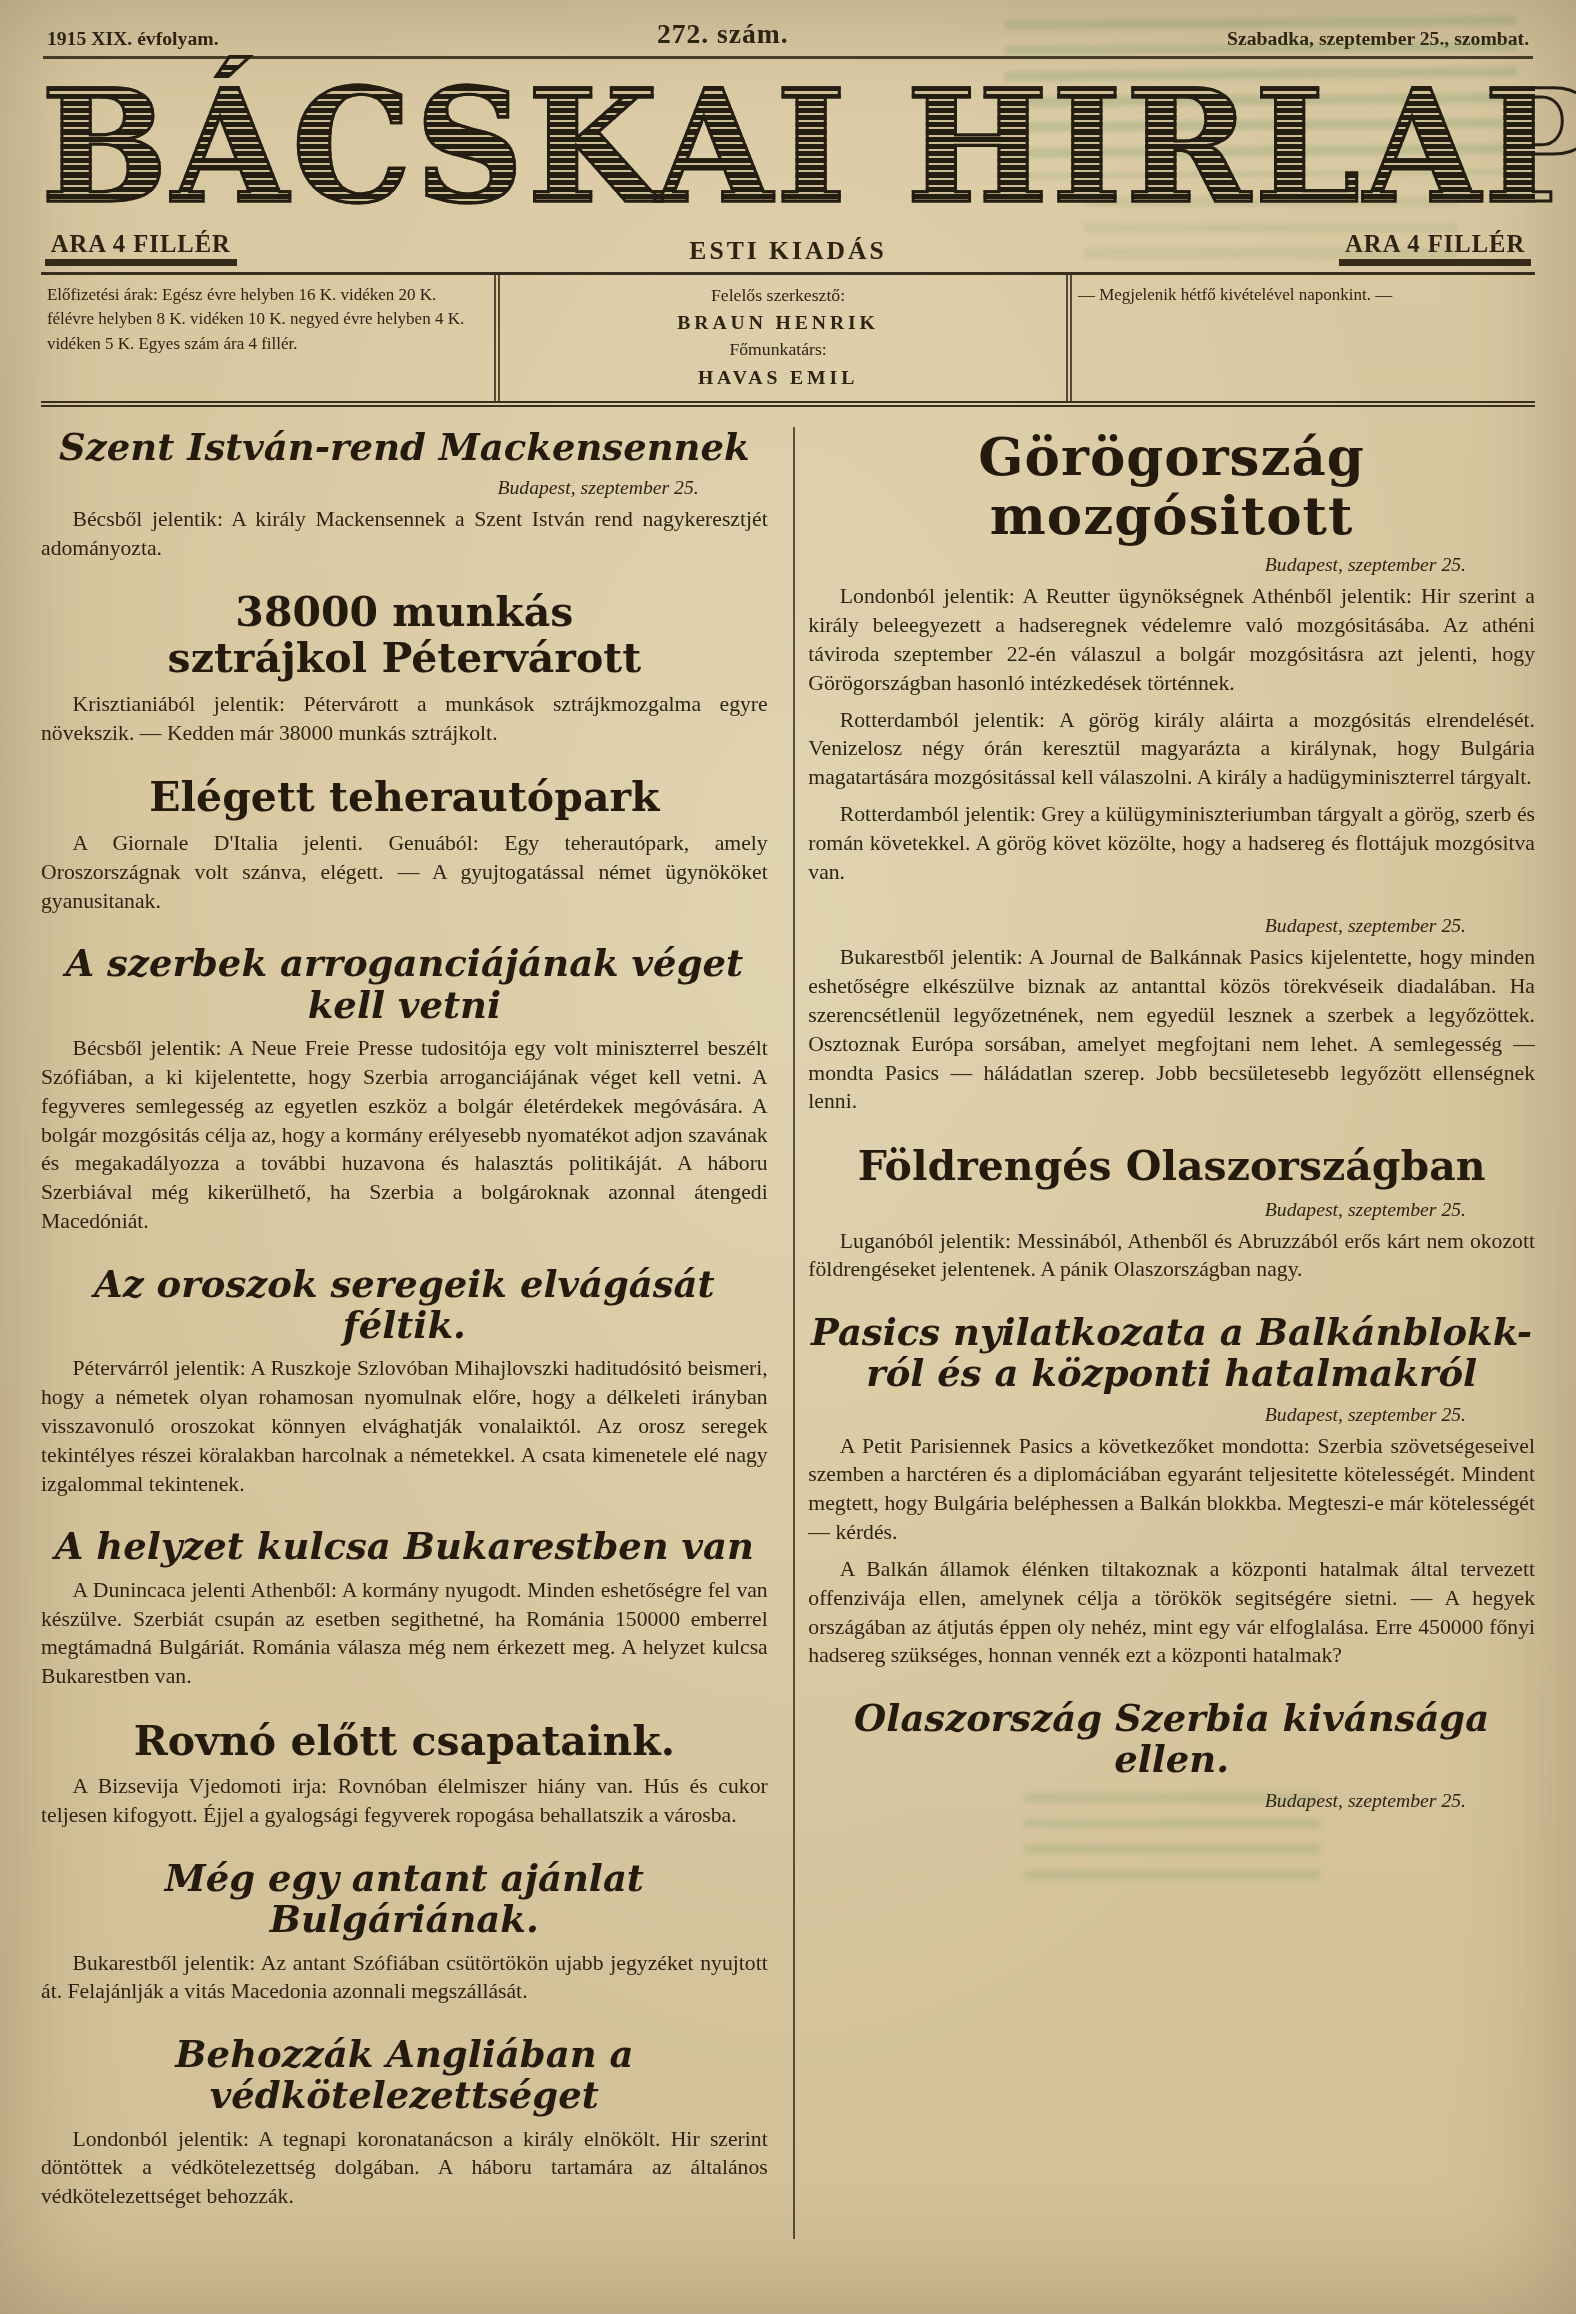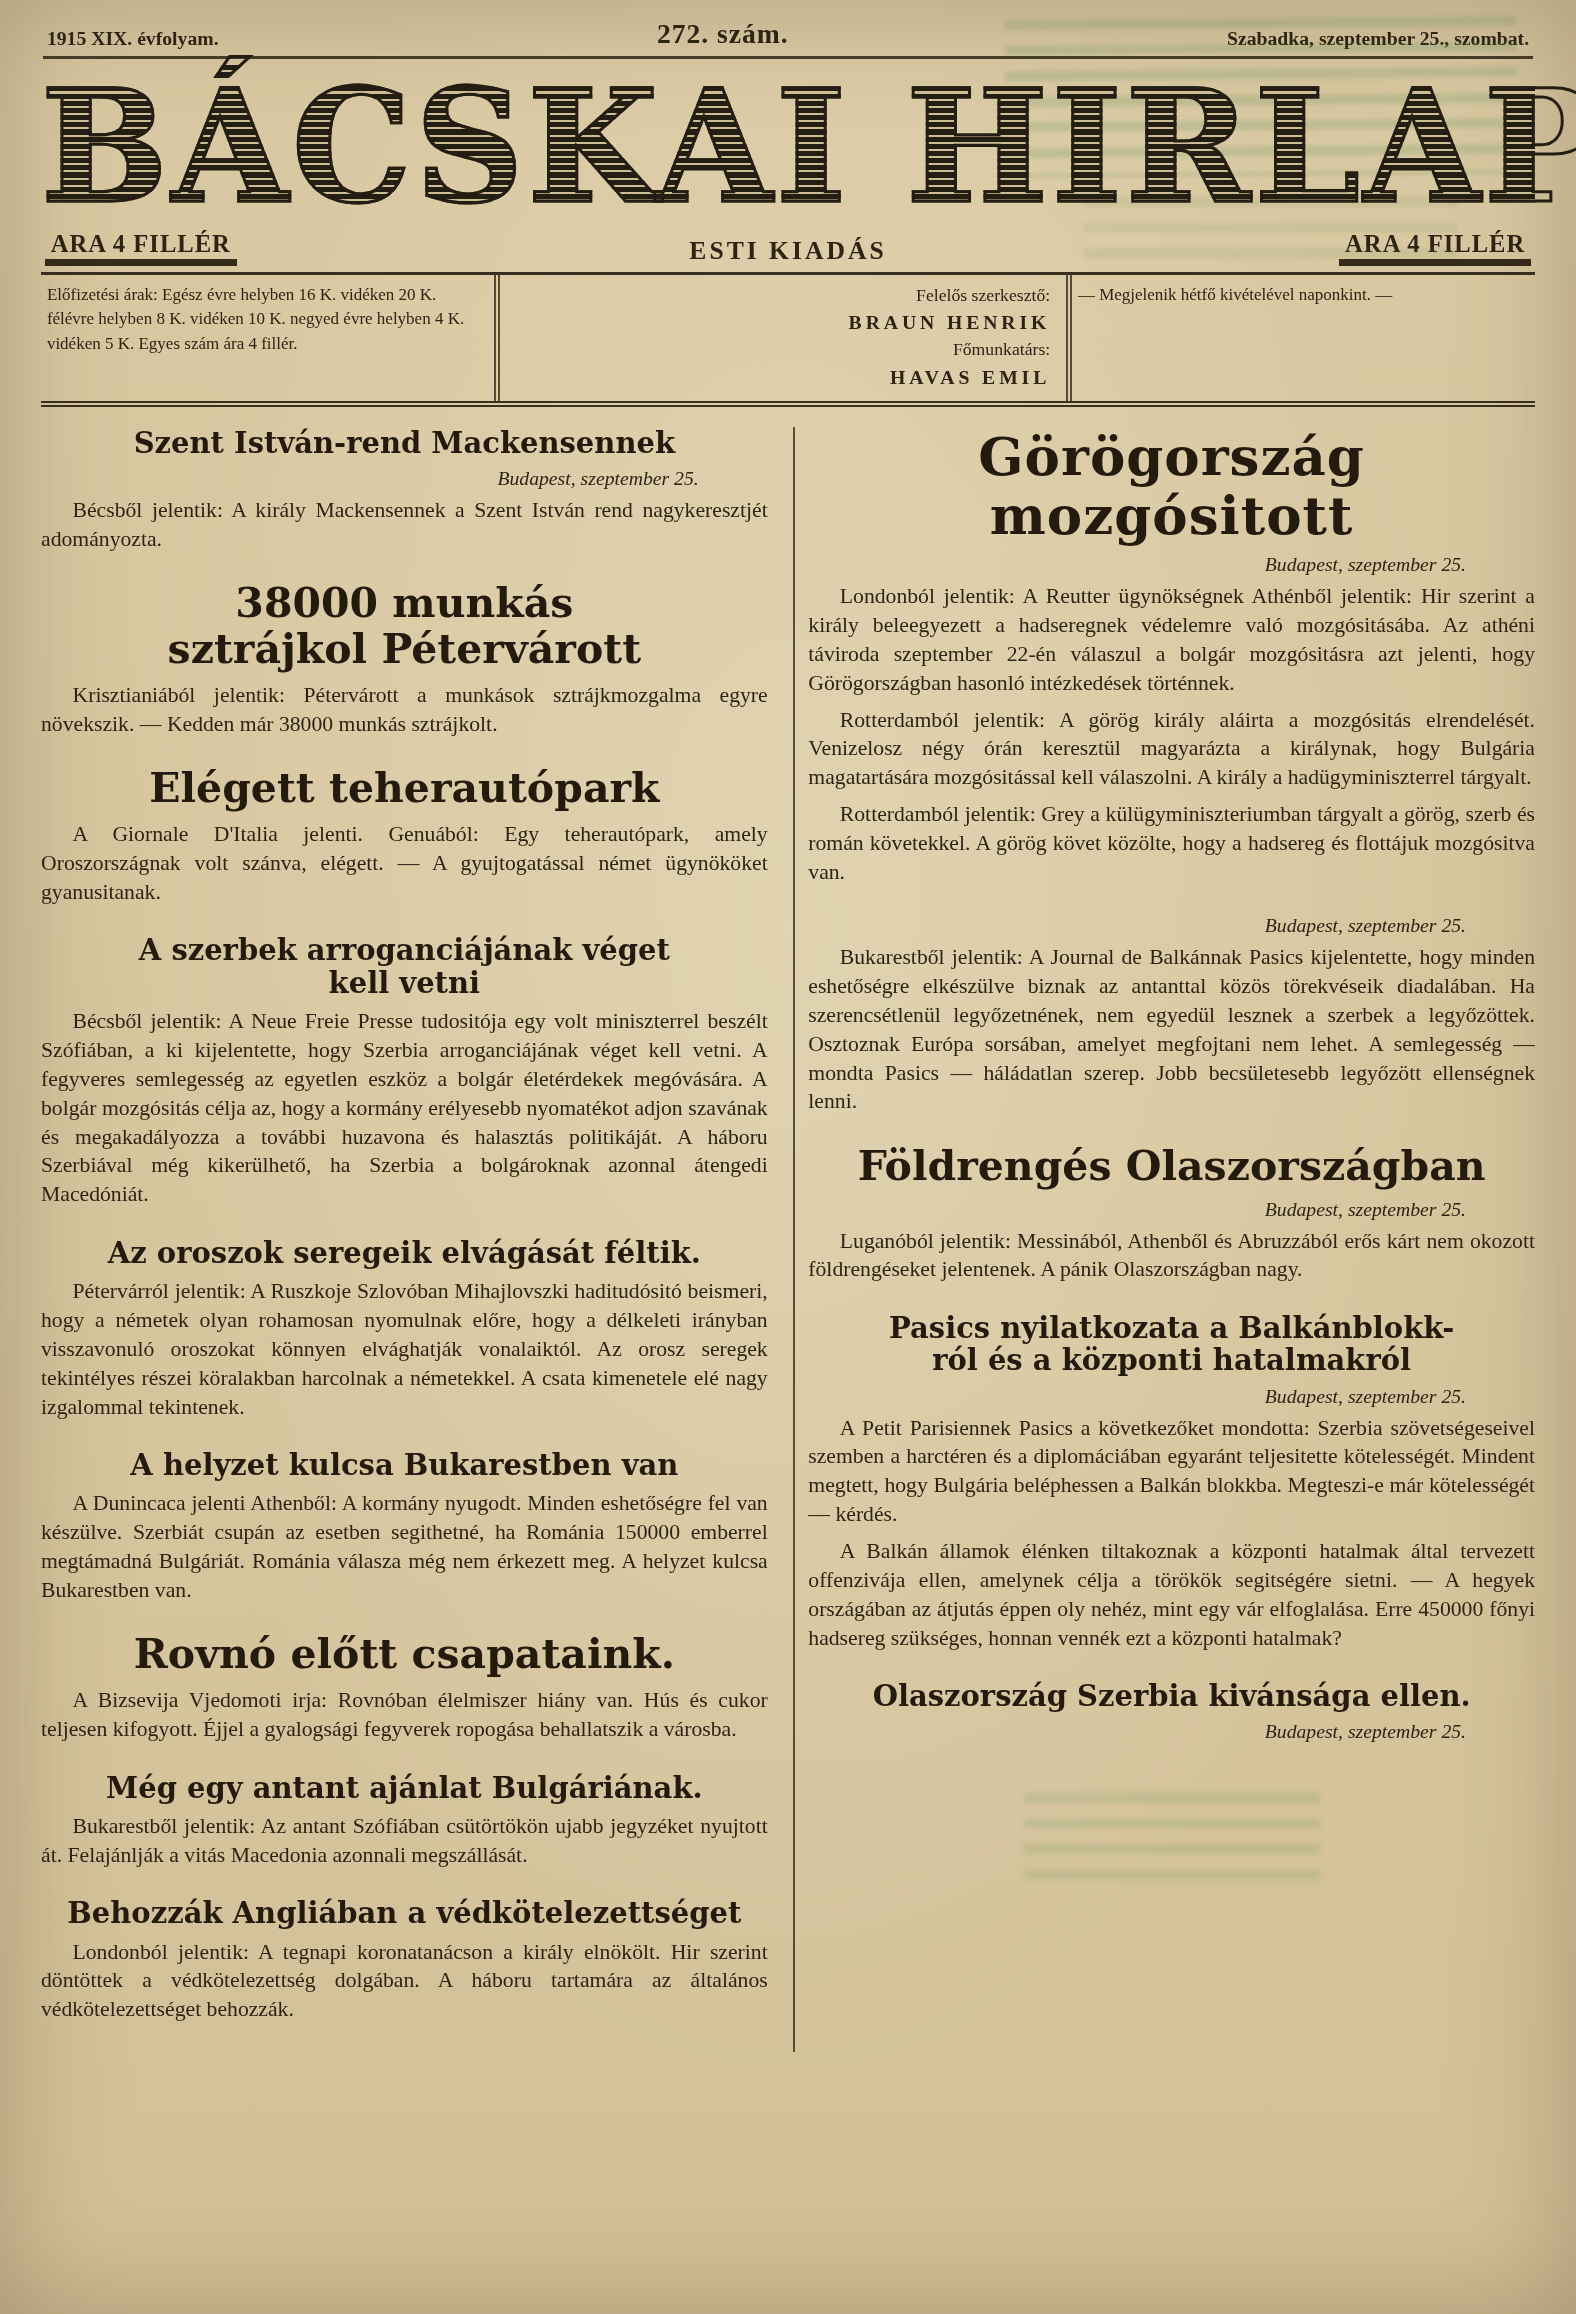--- a/index.html
+++ b/index.html
@@ -62,40 +62,40 @@
     padding:2px 3.9px 5.9px 3.9px;border-bottom:3.9px solid rgba(40,30,16,.9);}
   .price{font-weight:bold;font-size:24.6px;letter-spacing:1px;
     border-bottom:7.9px solid rgba(35,26,12,.9);padding:0 5.9px 1px 5.9px;}
   .edition{font-weight:bold;font-size:25.6px;letter-spacing:3px;}
 
   
   .infobox{display:flex;border-bottom:6.9px double rgba(40,30,16,.9);
     font-size:17px;line-height:1.45;}
   .infobox .cell{padding:7.9px 15.8px 9.9px 5.9px;}
   .cell-subscription{flex:0 0 453px;}
-  .cell-editors{flex:1;text-align:right;border-left:6.9px double rgba(40,30,16,.75);
+  .cell-editors{flex:1;text-align:center;border-left:6.9px double rgba(40,30,16,.75);
     border-right:6.9px double rgba(40,30,16,.75);padding-top:7.9px;}
   .cell-editors .lbl{font-size:17.7px;}
   .cell-editors .name{font-weight:bold;font-size:19.7px;letter-spacing:3.9px;}
   .cell-office{flex:0 0 463px;padding-left:17.7px;}
   .cell-office p{margin:0 0 2px 0;}
 
   
   .content{display:flex;padding-top:19.7px;}
   .col{flex:1;min-width:0;}
   .col-left{padding-right:25.6px;border-right:2px solid rgba(46,36,20,.75);}
   .col-right{padding-left:13px;}
 
   .article{margin-bottom:27.6px;}
   .article h2{
     margin:0 0 7.9px 0;text-align:center;font-weight:bold;
     white-space:pre-line;line-height:1.12;color:#241b0e;
     font-family:"DejaVu Serif", serif;
   }
-  .h-md{font-size:29px;}
+  .h-md{font-size:37px;font-style:italic;}
   .h-lg{font-size:41px;}
   .h-xl{font-size:53px;letter-spacing:1px;}
   .dateline{text-align:right;font-style:italic;font-size:19.7px;
     padding-right:69px;margin:0 0 5.9px 0;}
   .article p{
     margin:0 0 7.9px 0;text-align:justify;text-indent:31.5px;
     font-size:21.7px;line-height:1.33;
   }
   .article p.italic{font-style:italic;}
 </style>

